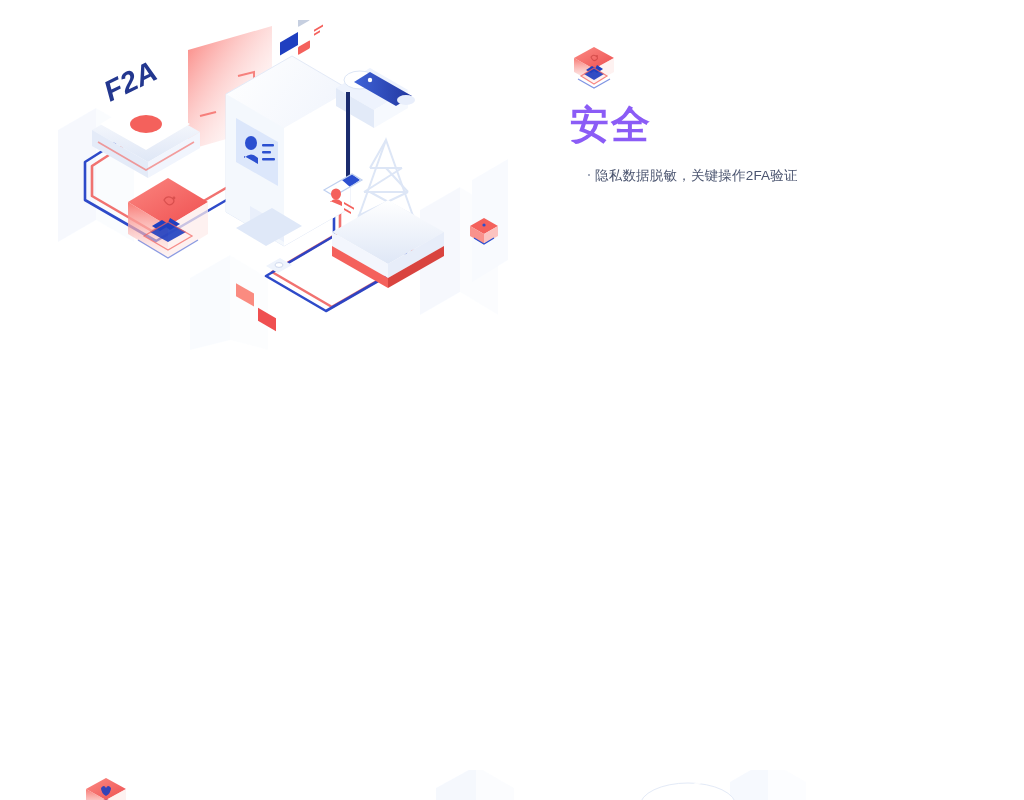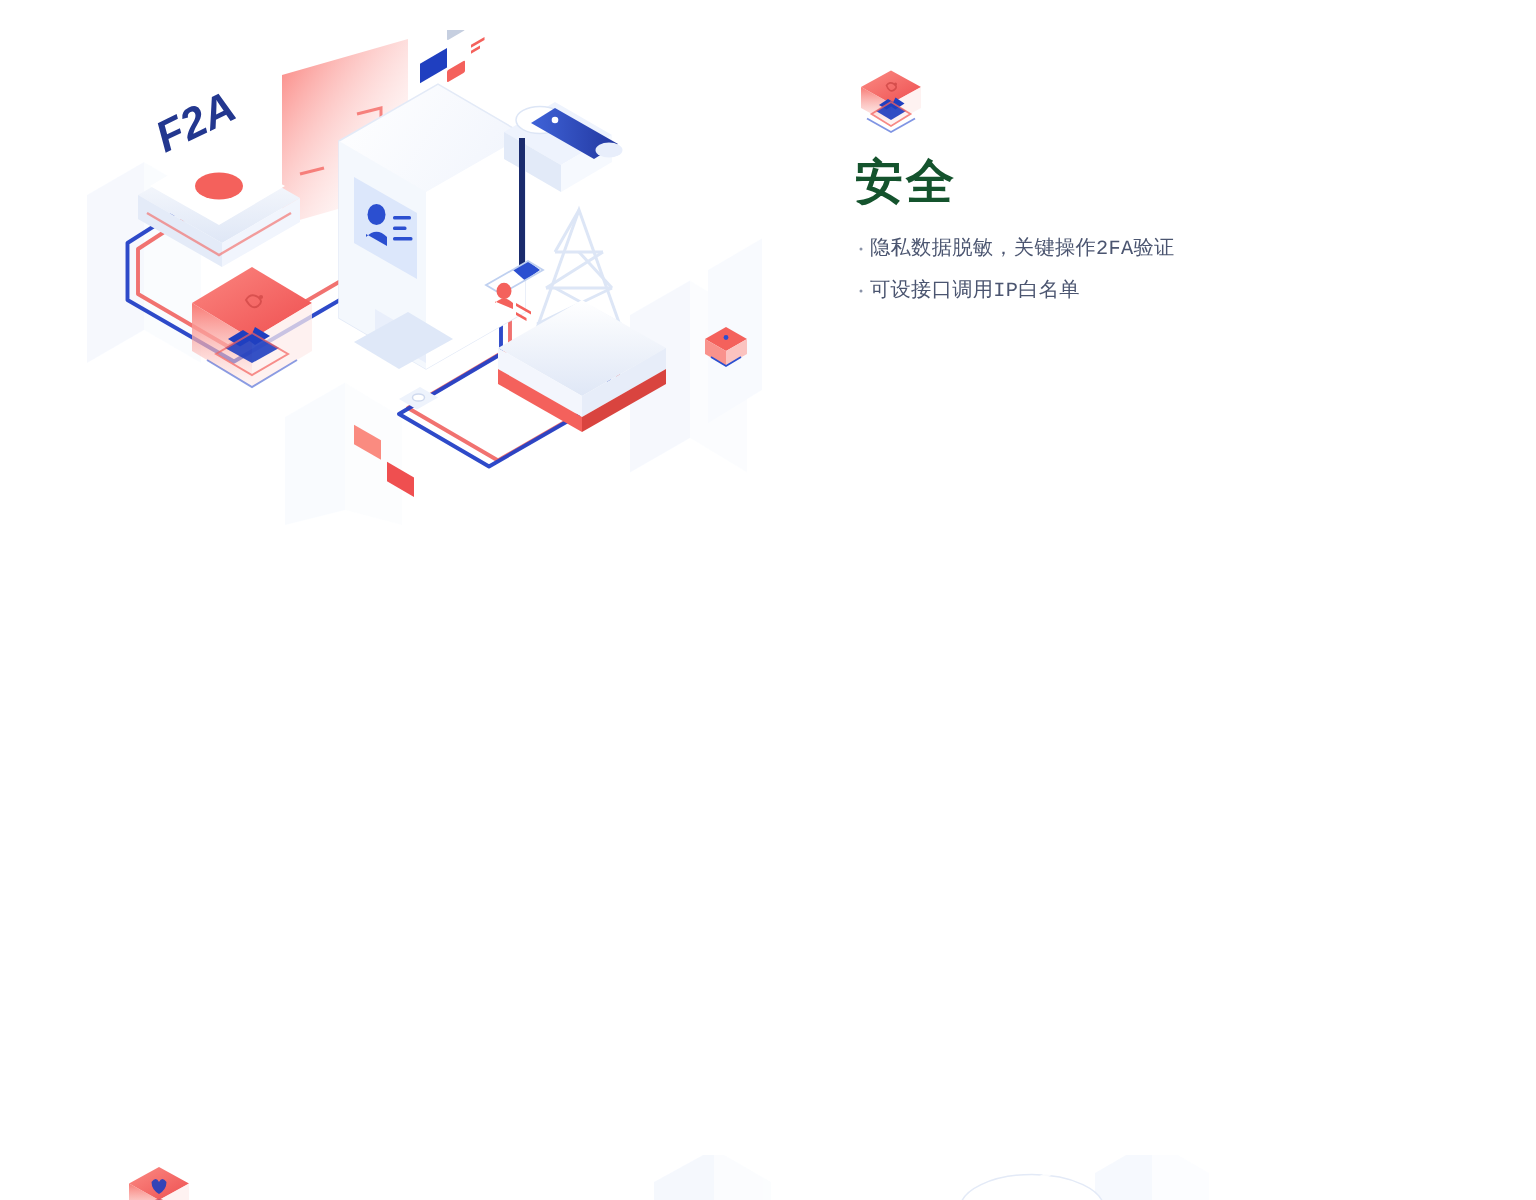--- a/index.html
+++ b/index.html
@@ -17,23 +17,23 @@
   #section-security { left: 0; top: 0; width: 1024px; height: 370px; }
   #section-stability { left: 0; top: 370px; width: 1024px; height: 430px; }
 
   .text-block { position: absolute; }
   #security-text { left: 568px; top: 42px; width: 340px; }
   #stability-text { left: 80px; top: 403px; width: 340px; }
 
   .feature-icon { width: 52px; height: 54px; display:block; }
 
   .feature-title {
-    font-size: 32px;
+    font-size: 39px;
     font-weight: bold;
-    color: #14532d;
+    color: #8b5cf6;
     letter-spacing: 2px;
     margin-top: 6px;
     line-height: 1.2;
   }
   #security-text .feature-title { margin-left: 2px; }
 
   .feature-list { list-style: none; margin-top: 16px; }
   .feature-list li {
     font-size: 13.5px;
     color: #4b5570;
@@ -42,21 +42,21 @@
     padding-left: 7px;
     position: relative;
     white-space: nowrap;
     letter-spacing: 0.2px;
   }
   .feature-list li .bullet {
     position: absolute; left: 0; top: 5px;
     width: 2px; height: 2px; border-radius: 50%;
     background: #8a93a8;
   }
-  #security-text .feature-list { margin-left: 5px; margin-top: 20px; font-family: Liberation Mono, monospace; }
+  #security-text .feature-list { margin-left: 20px; margin-top: 20px; }
   #security-text .feature-list li { margin-bottom: 14px; }
 
   
   .illus { position: absolute; }
   #illus-security { left: 40px; top: 20px; width: 520px; height: 330px; }
   #illus-stability { left: 430px; top: 400px; width: 560px; height: 380px; }
   .illus svg { display:block; width:100%; height:100%; }
 </style>
 </head>
 <body>
@@ -273,21 +273,20 @@
           <path d="M16 32 L26 38 L36 32 L26 26 Z" opacity=".92"></path>
         </g>
         <path d="M13 34 L26 42 L39 34 L26 26 Z" fill="none" stroke="#f4615c" stroke-width="1.2" opacity=".75"></path>
         <path d="M10 37 L26 46 L42 37" fill="none" stroke="#2b4fd0" stroke-width="1.2" opacity=".6"></path>
       </svg>
 
       <div class="feature-title">安全</div>
 
       <ul class="feature-list">
         <li><span class="bullet"></span><span>隐私数据脱敏，关键操作2FA验证</span></li>
-        <li><span class="bullet"></span><span>可设接口调用IP白名单</span></li>
       </ul>
     </div>
   </div>
 
   <div class="section" id="section-stability">
 
     <div class="text-block" id="stability-text">
       <svg class="feature-icon" viewBox="0 0 52 54">
         <defs>
           <linearGradient id="ic2t" x1="0" y1="0" x2="1" y2="1">

